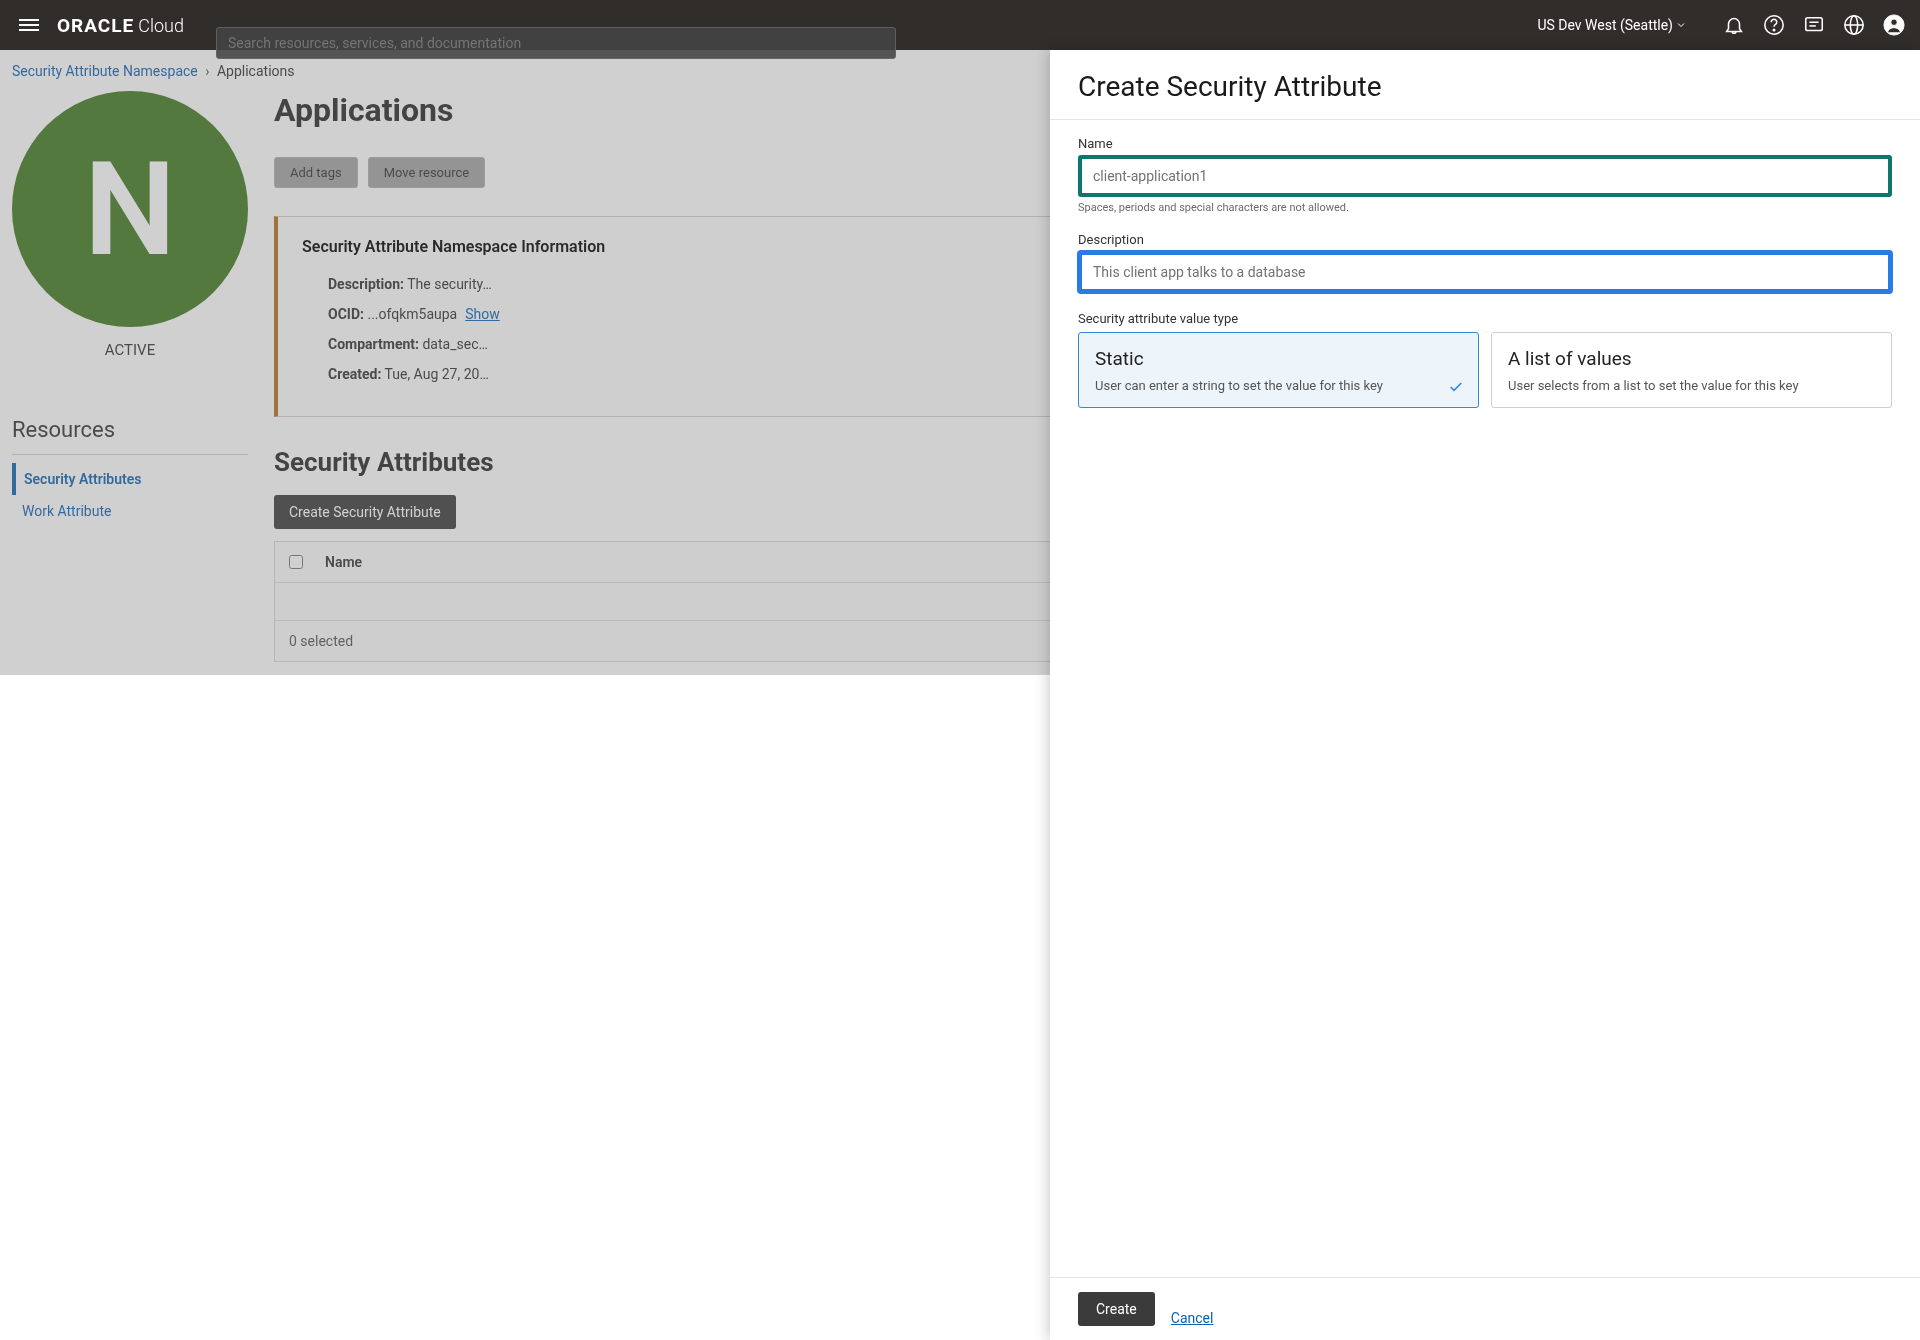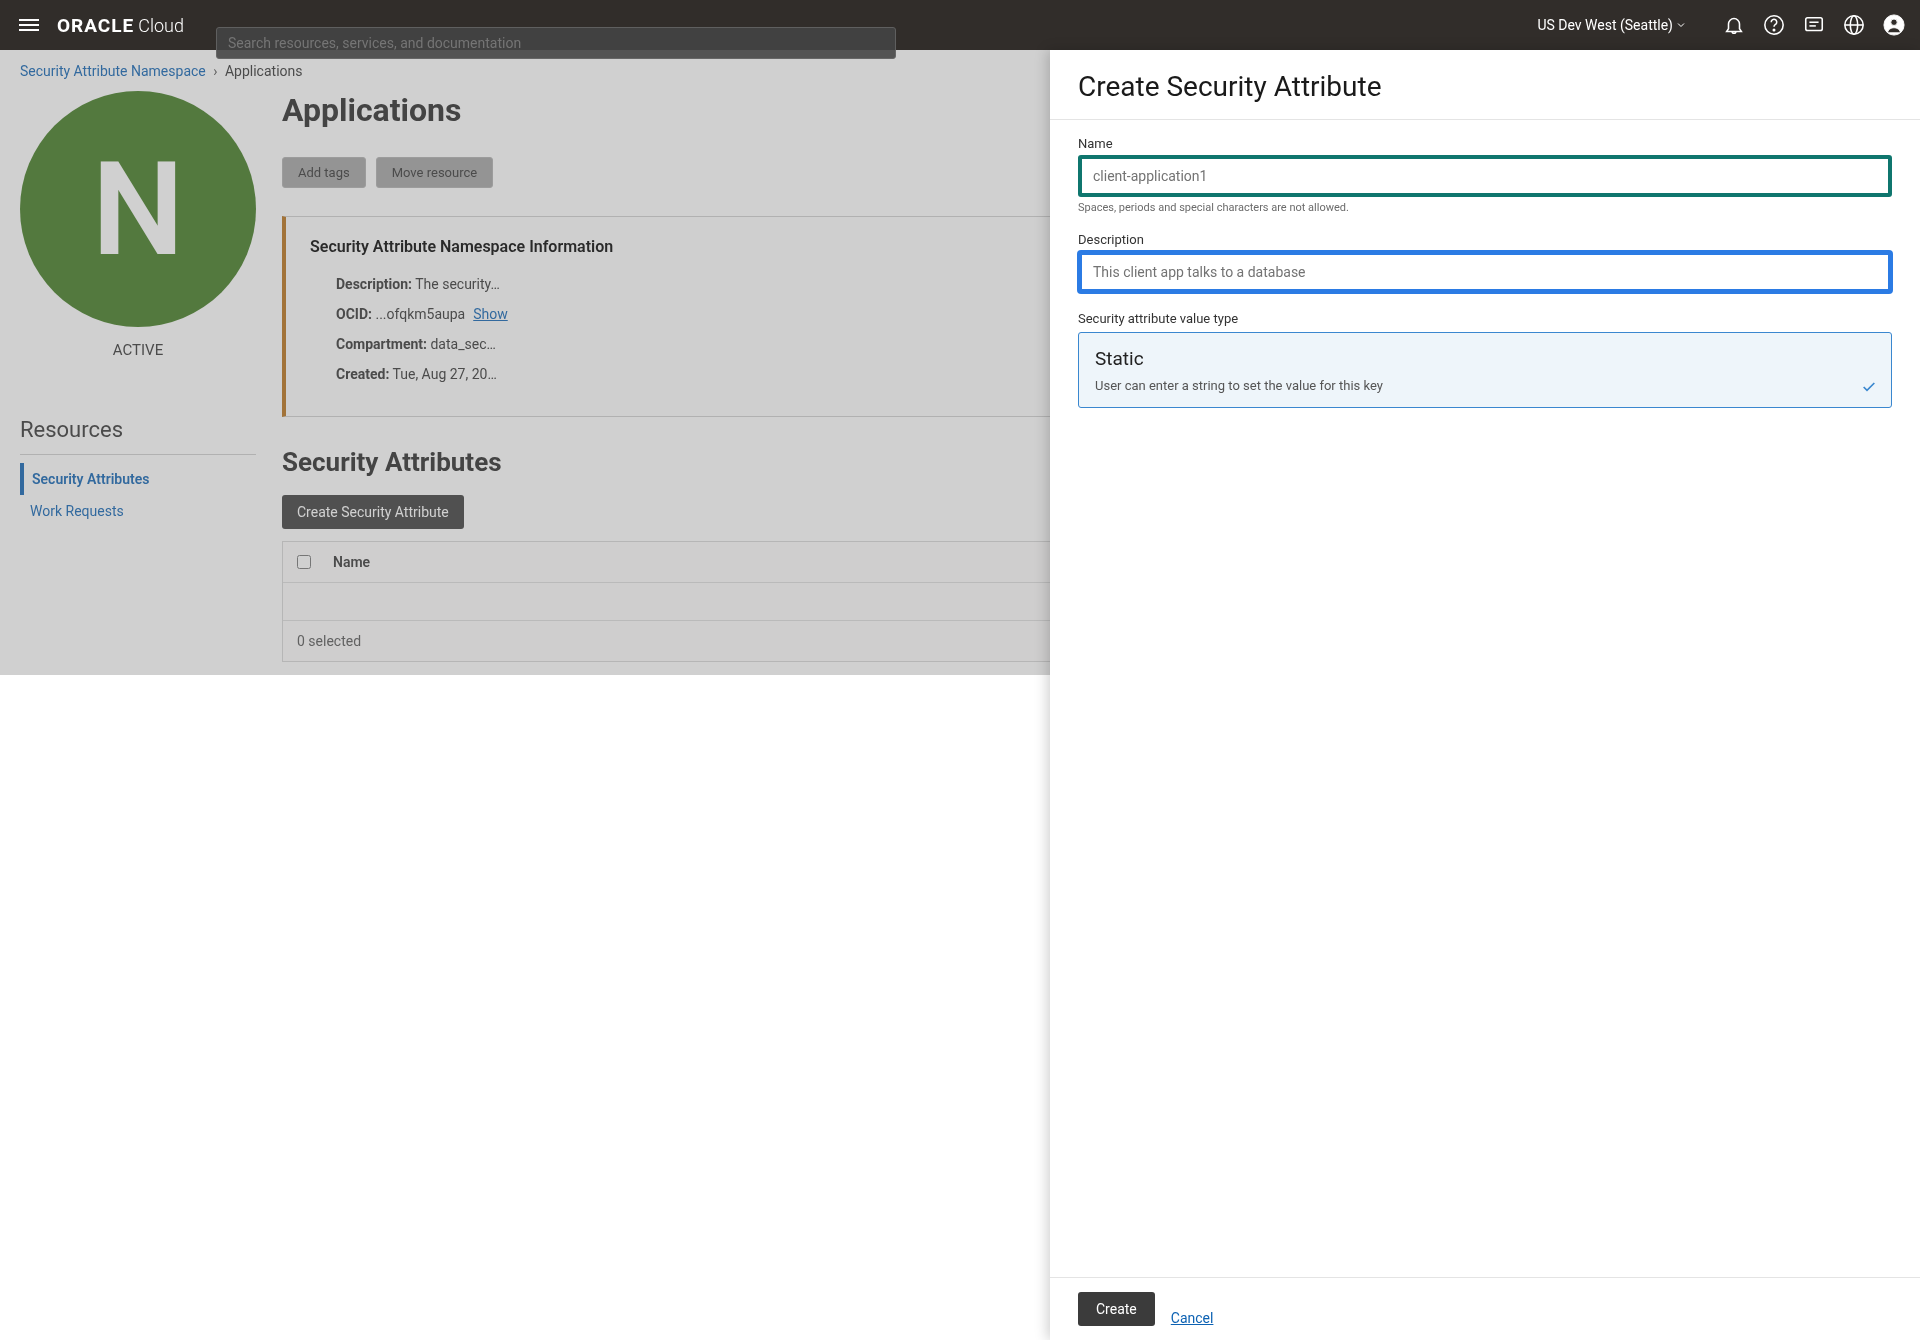--- a/index.html
+++ b/index.html
@@ -13,21 +13,21 @@
     .logo-bold { font-weight: 700; letter-spacing: 1px; font-size: 19px; }
     .logo-cloud { font-weight: 300; }
     .search-wrap { flex: 1; max-width: 680px; margin-left: 18px; }
     .search-input { width: 100%; background: #414141; border: 1px solid #5f5f5f; color: #bbb; padding: 7px 11px; font-size: 14px; border-radius: 3px; margin-top: 36px; }
     .region-sel { color: #fff; font-size: 14px; display: flex; align-items: center; gap: 2px; margin-left: auto; cursor: pointer; }
     .hdr-icons { display: flex; align-items: center; gap: 18px; margin-left: 22px; }
     .hdr-icon { width: 22px; height: 22px; display:flex; align-items:center; justify-content:center;}
     .hdr-icon svg { stroke: #fff; fill: none; }
     
     
-    .page { position: relative; padding: 13px 20px; }
+    .page { position: relative; padding: 13px 12px; }
     .overlay-dim { position: absolute; inset: 0; background: rgba(120,120,120,0.35); z-index: 5; }
     .crumbs { font-size: 14px; color: #333; margin-bottom: 12px; }
     .crumb-link { color: #0d62b3; }
     .crumb-sep { margin: 0 4px; color: #555; }
     .page-row { display: flex; gap: 26px; }
     .avatar-col { width: 236px; text-align: center; }
     .avatar-circle { width: 236px; height: 236px; border-radius: 50%; background: #3f7a1f; display:flex; align-items:center; justify-content:center; margin-bottom:14px; }
     .avatar-letter { color: #fff; font-size: 130px; font-weight: 600; }
     .avatar-status { font-size: 15px; color: #333; }
     .main-col { flex: 1; }
@@ -143,21 +143,21 @@
   <div class="page-row">
     <div class="avatar-col">
       <div class="avatar-circle">
         <span class="avatar-letter">N</span>
       </div>
       <div class="avatar-status">ACTIVE</div>
 
       <div class="resources-side" style="margin-top:58px; text-align:left;">
         <div class="resources-title">Resources</div>
         <a class="res-item active">Security Attributes</a>
-        <a class="res-item">Work Requests</a>
+        <a class="res-item">Work Attribute</a>
       </div>
     </div>
 
     <div class="main-col">
       <h1 class="page-title">Applications</h1>
       <div class="btn-row">
         <button class="btn-outline">Add tags</button>
         <button class="btn-outline">Move resource</button>
       </div>
 
@@ -201,20 +201,24 @@
     <div class="fld-block">
       <label class="fld-label">Security attribute value type</label>
       <div class="type-cards">
         <div class="type-card selected">
           <div class="type-title">Static</div>
           <div class="type-desc">User can enter a string to set the value for this key</div>
           <svg class="type-check" viewBox="0 0 24 24" stroke="#3a87cf" fill="none" stroke-width="2.5">
               <polyline points="20 6 9 17 4 12"></polyline>
             </svg>
         </div>
+        <div class="type-card">
+          <div class="type-title">A list of values</div>
+          <div class="type-desc">User selects from a list to set the value for this key</div>
+        </div>
       </div>
     </div>
 
   </div>
   <div class="panel-footer">
     <button class="btn-primary">Create</button>
     <button class="btn-link">Cancel</button>
   </div>
 </div>
 

